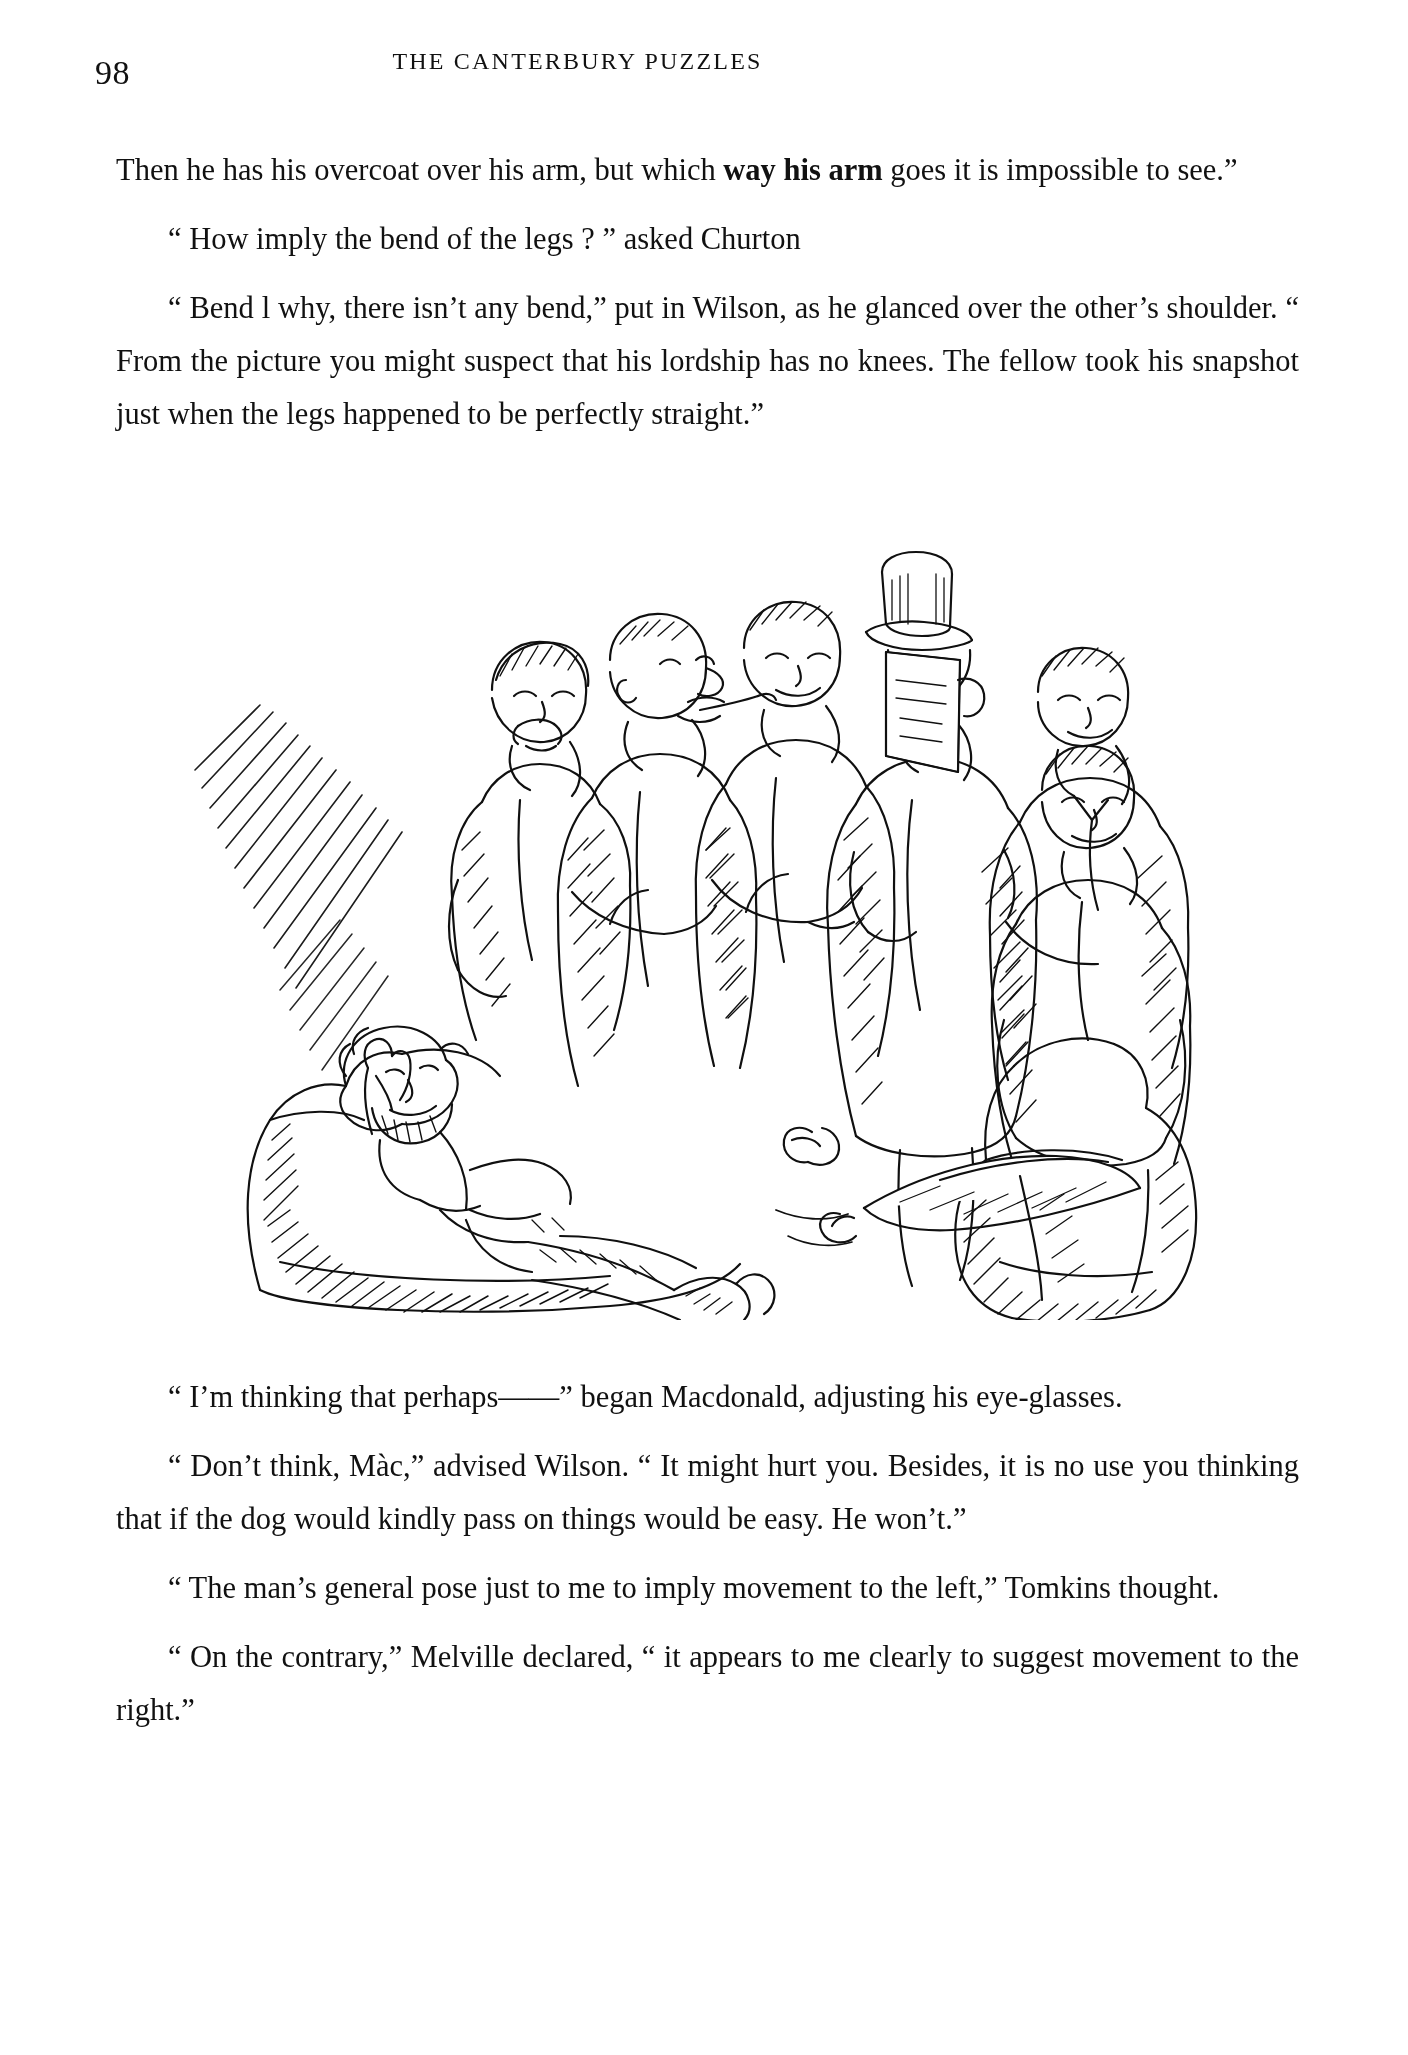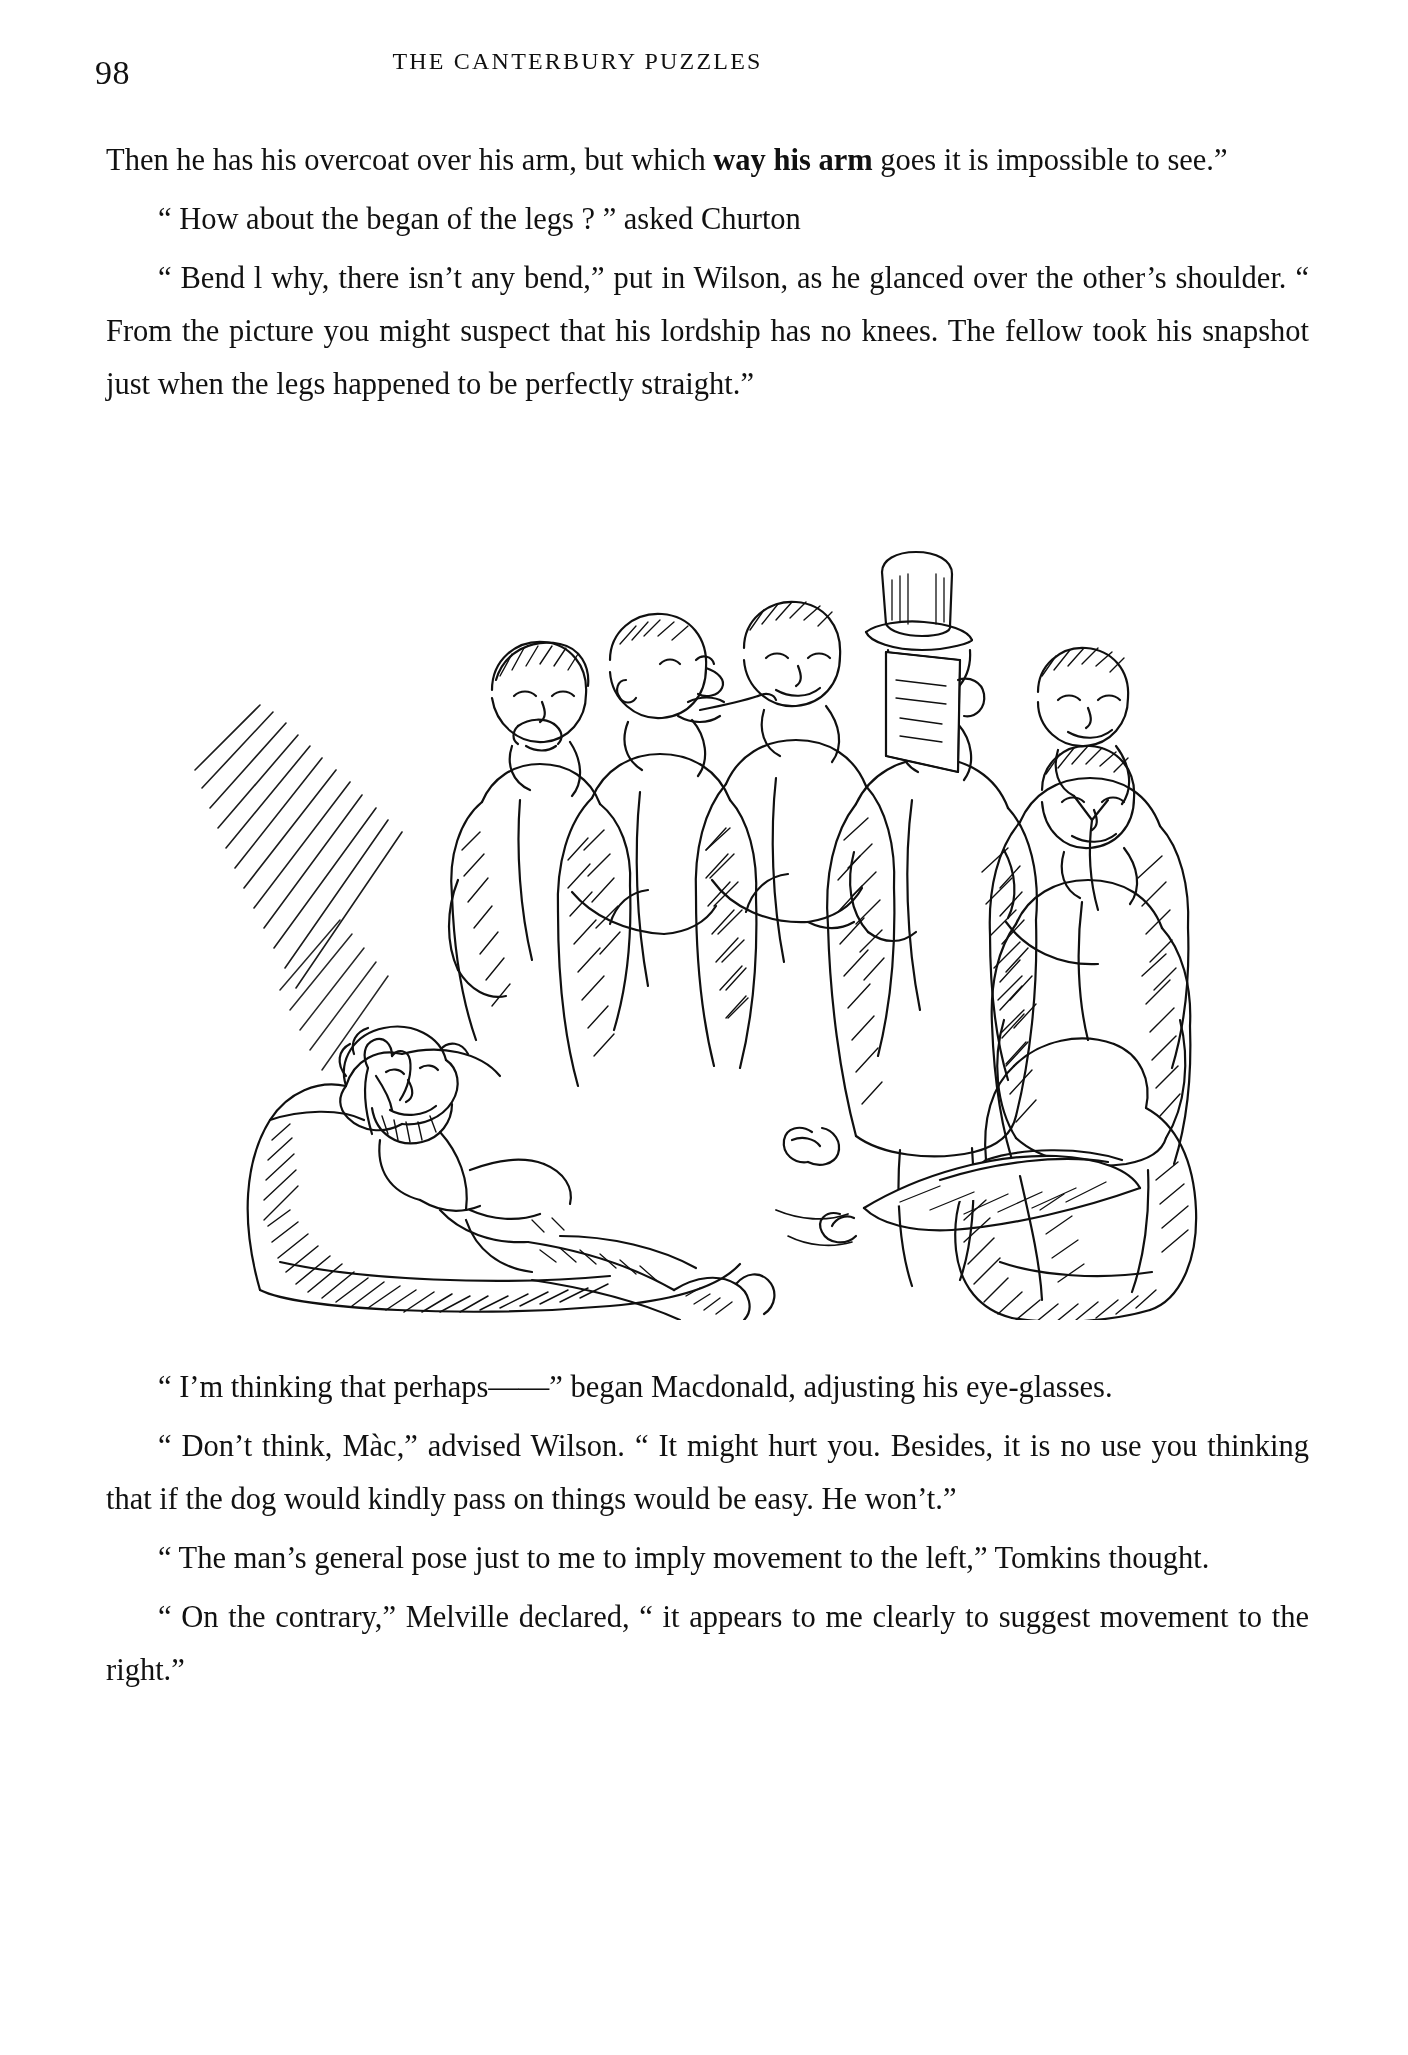--- a/index.html
+++ b/index.html
@@ -56,21 +56,21 @@
     top: 128px;
     font-size: 30.5px;
     line-height: 53px;
     text-align: justify;
     text-justify: inter-word;
   }
   .body-text.lower {
     top: 1355px;
   }
   p {
-    margin: 6px;
+    margin: 16px;
     text-indent: 0;
   }
   p.indent {
     text-indent: 52px;
   }
   .bold-run {
     font-weight: bold;
   }
   
   p:last-child { }
@@ -94,21 +94,21 @@
 
 <div class="page">
 
   <div class="running-head">
     <div class="folio">98</div>
     <div class="head-title">THE CANTERBURY PUZZLES</div>
   </div>
 
   <div class="body-text upper" id="text-above">
       <p><span>Then he has his overcoat over his arm, but which </span><span class="bold-run">way his arm</span><span> goes it is impossible to see.”</span></p>
-      <p class="indent"><span>“ How about the began of the legs ? ” asked Churton</span></p>
+      <p class="indent"><span>“ How imply the bend of the legs ? ” asked Churton</span></p>
       <p class="indent"><span>“ Bend l why, there isn’t any bend,” put in Wilson, as he glanced over the other’s shoulder.  “ From the picture you might suspect that his lordship has no knees.  The fellow took his snapshot just when the legs happened to be perfectly straight.”</span></p>
     </div>
 
   <div class="illustration">
     <svg viewBox="0 0 1130 800" xmlns="http://www.w3.org/2000/svg" aria-hidden="true">
       <g fill="none" stroke="#101010" stroke-width="2.2" stroke-linecap="round" stroke-linejoin="round">
 
         <g stroke-width="1.6" opacity="0.95">
           <path d="M55 250 L120 185"></path>
             <path d="M62 268 L133 192"></path>

